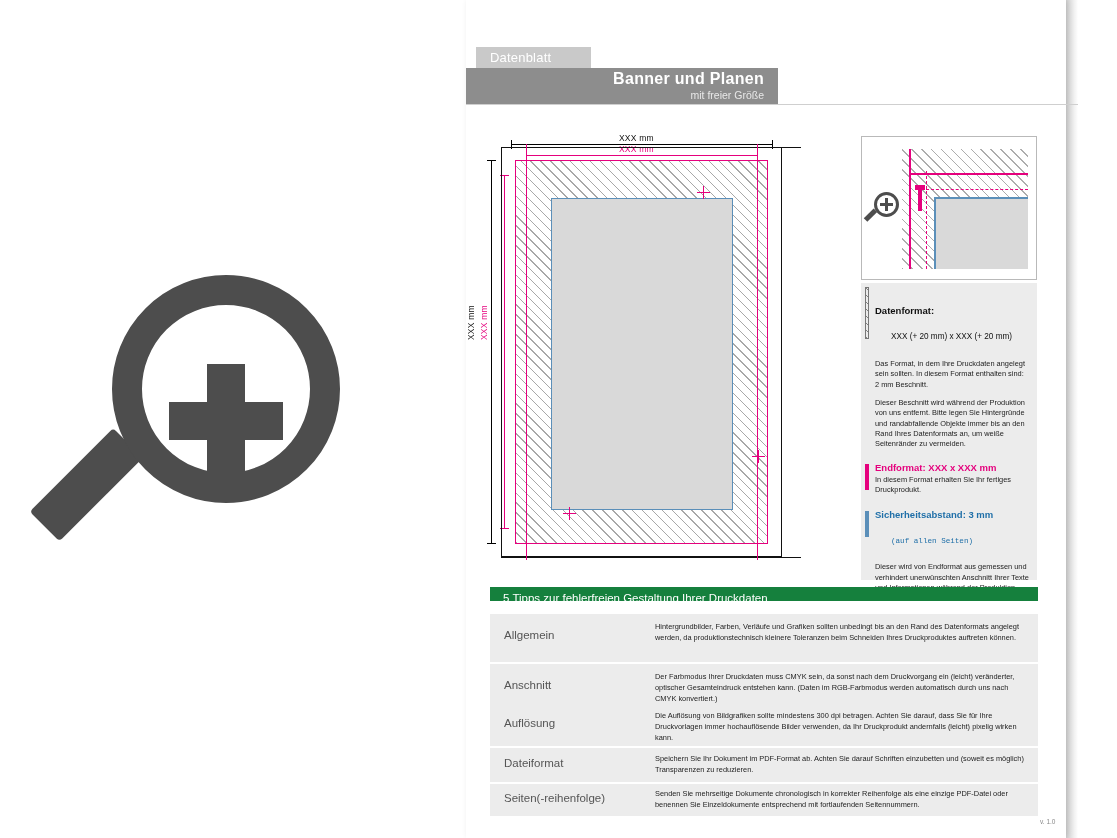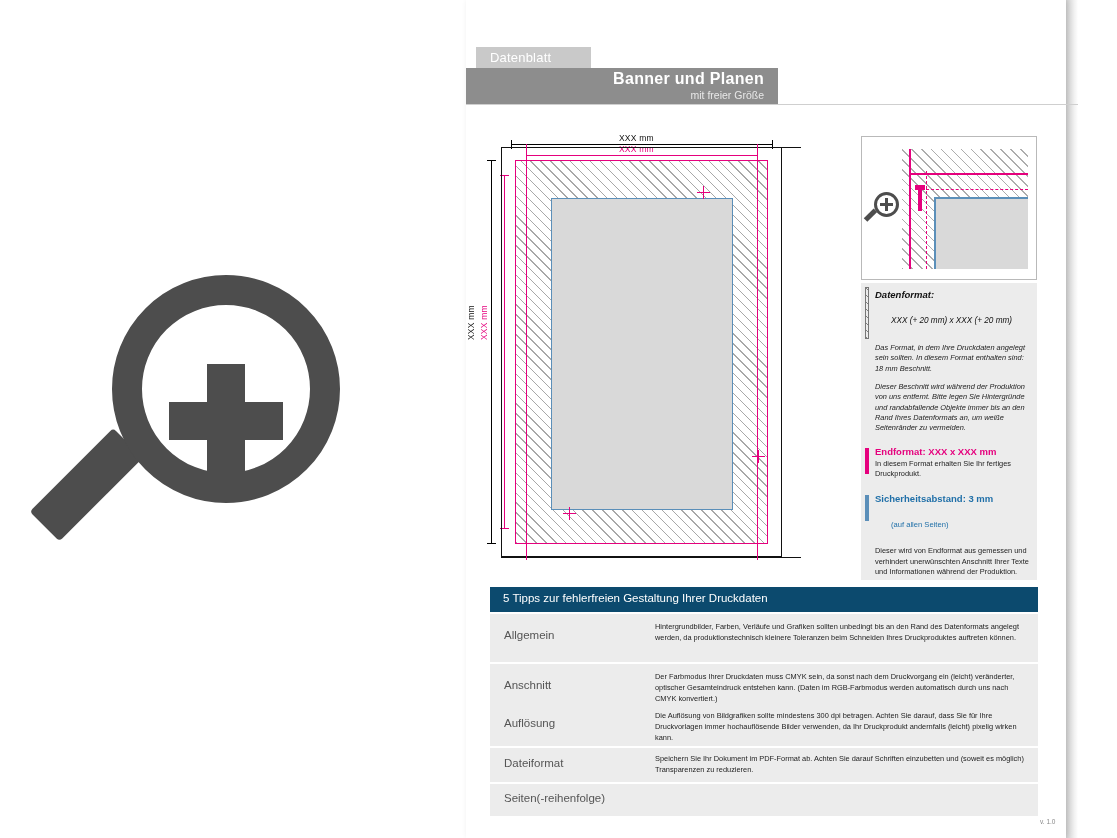--- a/index.html
+++ b/index.html
@@ -76,25 +76,25 @@
   #legend{position:absolute;left:861px;top:283px;width:176px;height:297px;background:#ececec;}
   #legend .block{position:relative;padding:0 8px 0 14px;}
   .lmark{position:absolute;left:4px;width:4px;}
   .lm-hatch{top:4px;height:52px;background:repeating-linear-gradient(45deg, rgba(0,0,0,.45) 0 1px, rgba(0,0,0,0) 1px 5px);border:1px solid #777;box-sizing:border-box;}
   .lm-magenta{top:2px;height:26px;background:#e5007d;}
   .lm-blue{top:2px;height:26px;background:#5b8fb9;}
   .lt-title{font-size:9.5px;font-weight:bold;color:#111;margin:0 0 1px 0;}
   .lt-title.magenta{color:#e5007d;}
   .lt-title.blue{color:#1f6fa8;}
   .lt-sub{font-size:8.2px;color:#111;line-height:1.32;margin:16px;}
-  .lt-sub.blue{color:#1f6fa8;}
+  .lt-sub.blue{color:#1f6fa8;font-family:Liberation Mono, monospace;}
   .lt-body{font-size:7.4px;color:#222;line-height:1.4;margin:2px 0 0 0;}
 
   
-  #tips-head{position:absolute;left:490px;top:587px;width:548px;height:25px;background:#0c4a6e;}
+  #tips-head{position:absolute;left:490px;top:587px;width:548px;height:14px;background:#15803d;}
   #tips-head span{display:block;color:#ffffff;font-size:11.5px;line-height:23px;padding-left:13px;}
   .trow{position:absolute;left:490px;width:548px;background:#ececec;}
   .trow .tlabel{position:absolute;left:14px;top:0;font-size:11.5px;color:#555;}
   .trow .ttext{position:absolute;left:165px;top:0;width:370px;font-size:7.4px;color:#222;line-height:1.5;}
   .tsep{position:absolute;left:490px;width:548px;height:2px;background:#ffffff;}
 
   #version{position:absolute;left:1040px;top:818px;font-size:6.5px;color:#888;}
 </style>
 </head>
 <body>
@@ -169,25 +169,25 @@
   <div id="zi-ring"></div>
   <div id="zi-ph"></div>
   <div id="zi-pv"></div>
 </div>
 <div id="zoom-pin">
   <div class="pb"></div>
     <div class="pt"></div>
 </div>
 
 <div id="legend">
-  <div class="block" style="padding-top:6px;font-style:italic;">
+  <div class="block" style="padding-top:22px;">
     <div class="lmark lm-hatch"></div>
     <p class="lt-title">Datenformat:</p>
     <p class="lt-sub">XXX (+ 20 mm) x XXX (+ 20 mm)</p>
-    <p class="lt-body">Das Format, in dem Ihre Druckdaten angelegt sein sollten. In diesem Format enthalten sind: 18 mm Beschnitt.</p>
+    <p class="lt-body">Das Format, in dem Ihre Druckdaten angelegt sein sollten. In diesem Format enthalten sind: 2 mm Beschnitt.</p>
     <p class="lt-body" style="margin-top:8px;">Dieser Beschnitt wird während der Produktion von uns entfernt. Bitte legen Sie Hintergründe und randabfallende Objekte immer bis an den Rand Ihres Datenformats an, um weiße Seitenränder zu vermeiden.</p>
   </div>
 
   <div class="block" style="margin-top:12px;">
     <div class="lmark lm-magenta"></div>
     <p class="lt-title magenta">Endformat: XXX x XXX mm</p>
     <p class="lt-body">In diesem Format erhalten Sie Ihr fertiges Druckprodukt.</p>
   </div>
 
   <div class="block" style="margin-top:14px;">
@@ -221,15 +221,16 @@
 <div class="tsep" style="top:746px;"></div>
 
 <div class="trow" style="top:748px;height:34px;">
   <div class="tlabel" style="top:9px;">Dateiformat</div>
   <div class="ttext" style="top:5px;">Speichern Sie Ihr Dokument im PDF-Format ab. Achten Sie darauf Schriften einzubetten und (soweit es möglich) Transparenzen zu reduzieren.</div>
 </div>
 <div class="tsep" style="top:782px;"></div>
 
 <div class="trow" style="top:784px;height:32px;">
   <div class="tlabel" style="top:8px;">Seiten(-reihenfolge)</div>
+  <div class="ttext" style="top:4px;">Senden Sie mehrseitige Dokumente chronologisch in korrekter Reihenfolge als eine einzige PDF-Datei oder benennen Sie Einzeldokumente entsprechend mit fortlaufenden Seitennummern.</div>
 </div>
 
 <div id="version">v. 1.0</div>
 
 </body></html>

